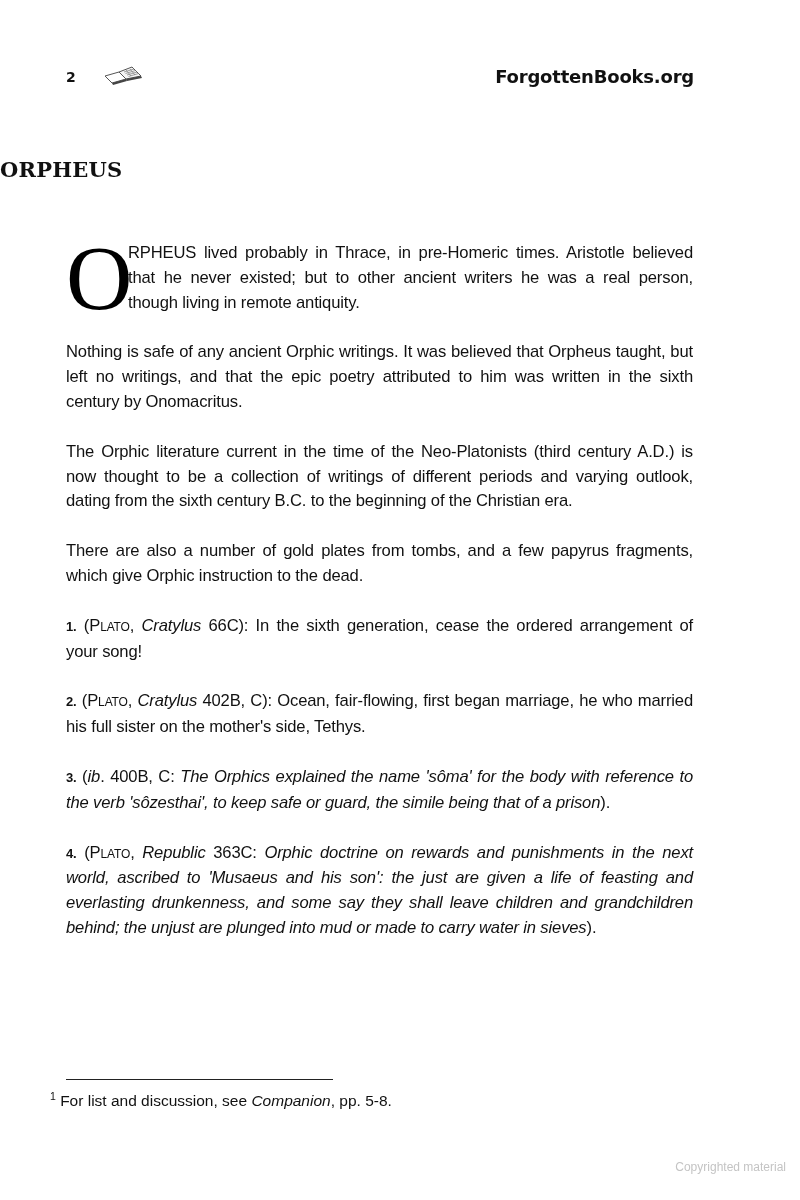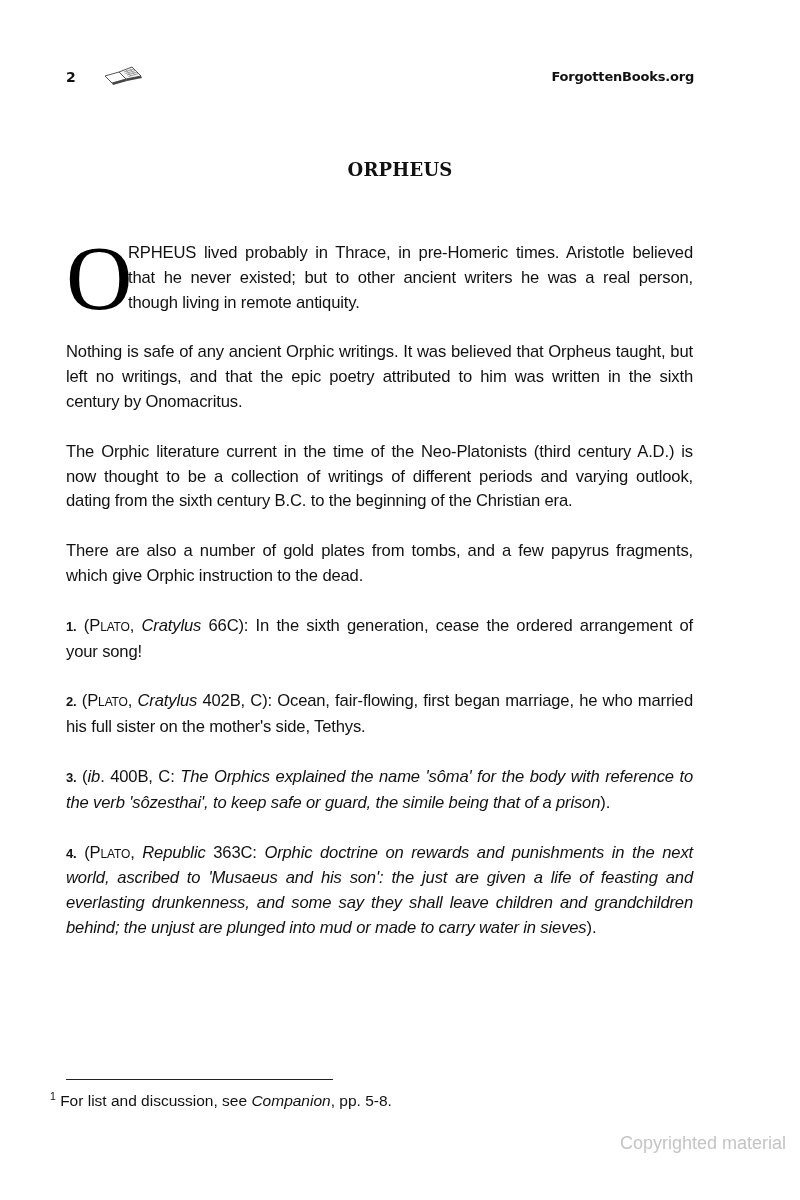--- a/index.html
+++ b/index.html
@@ -37,33 +37,33 @@
       top: -2px;
       width: 42px;
       height: 28px;
     }
     .site-name {
       position: absolute;
       right: 0;
       top: 0;
       font-family: "DejaVu Sans", sans-serif;
       font-weight: bold;
-      font-size: 13px;
+      font-size: 18px;
       line-height: 22px;
       letter-spacing: -0.2px;
     }
     .title {
       position: absolute;
       top: 155px;
       left: 0;
       width: 800px;
-      text-align: center;
+      text-align: left;
       font-family: "DejaVu Serif", serif;
       font-weight: bold;
-      font-size: 18px;
+      font-size: 21px;
       line-height: 30px;
       letter-spacing: 0.2px;
     }
     .content {
       position: absolute;
       left: 66px;
       top: 241px;
       width: 627px;
       font-family: "Liberation Sans", sans-serif;
       font-size: 16.6px;
@@ -120,23 +120,23 @@
       line-height: 22px;
     }
     .footnote .fn-mark {
       font-size: 10.5px;
       vertical-align: super;
       line-height: 0;
     }
     .watermark {
       position: absolute;
       right: 14px;
-      top: 1133px;
+      top: 1160px;
       font-family: "Liberation Sans", sans-serif;
-      font-size: 18px;
+      font-size: 12px;
       color: #c4c4c4;
     }
   </style>
 </head>
 <body>
 
 <div class="header">
   <span class="page-num">2</span>
   <span class="book-icon">
     <svg width="42" height="28" viewBox="0 0 42 28">

